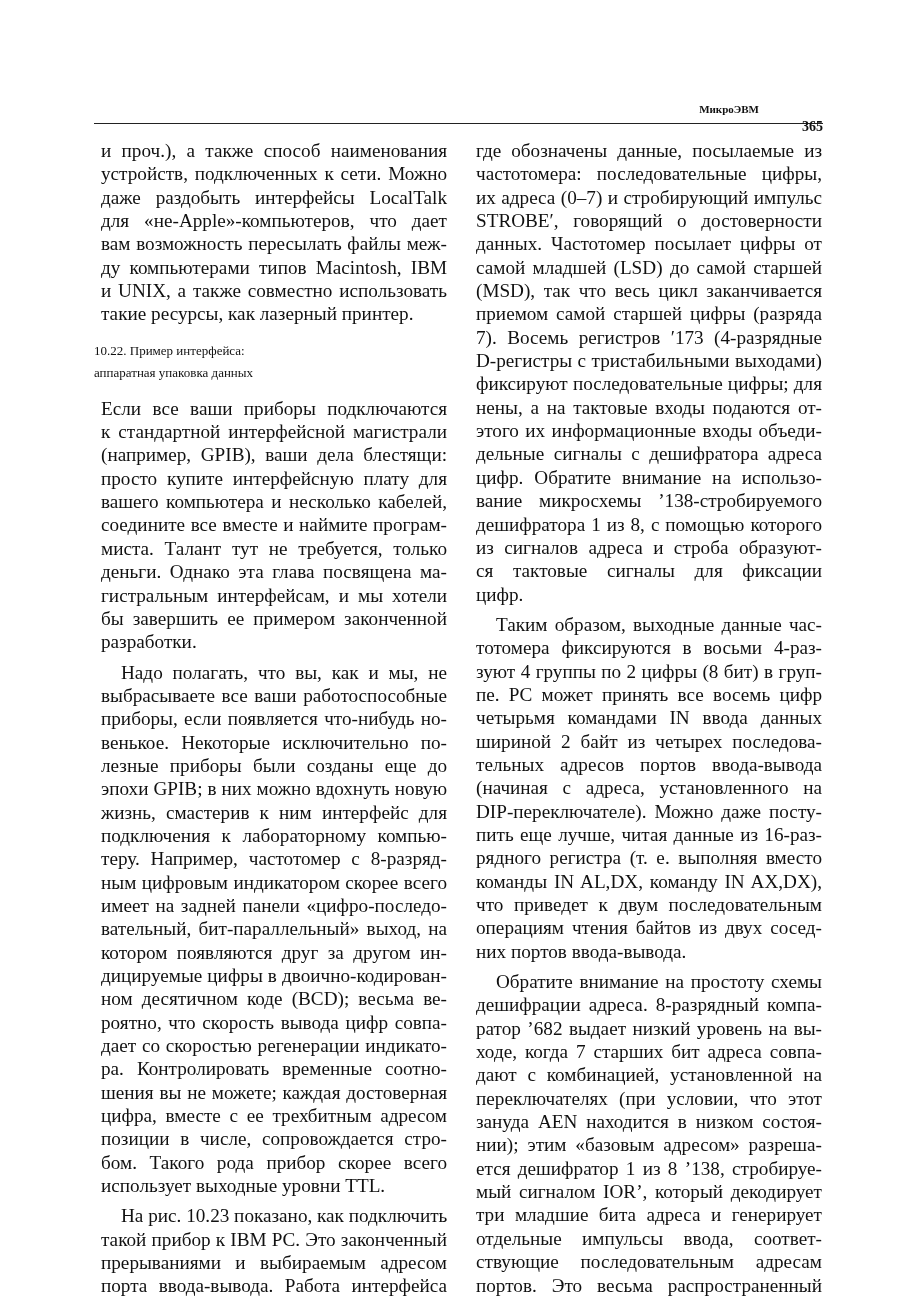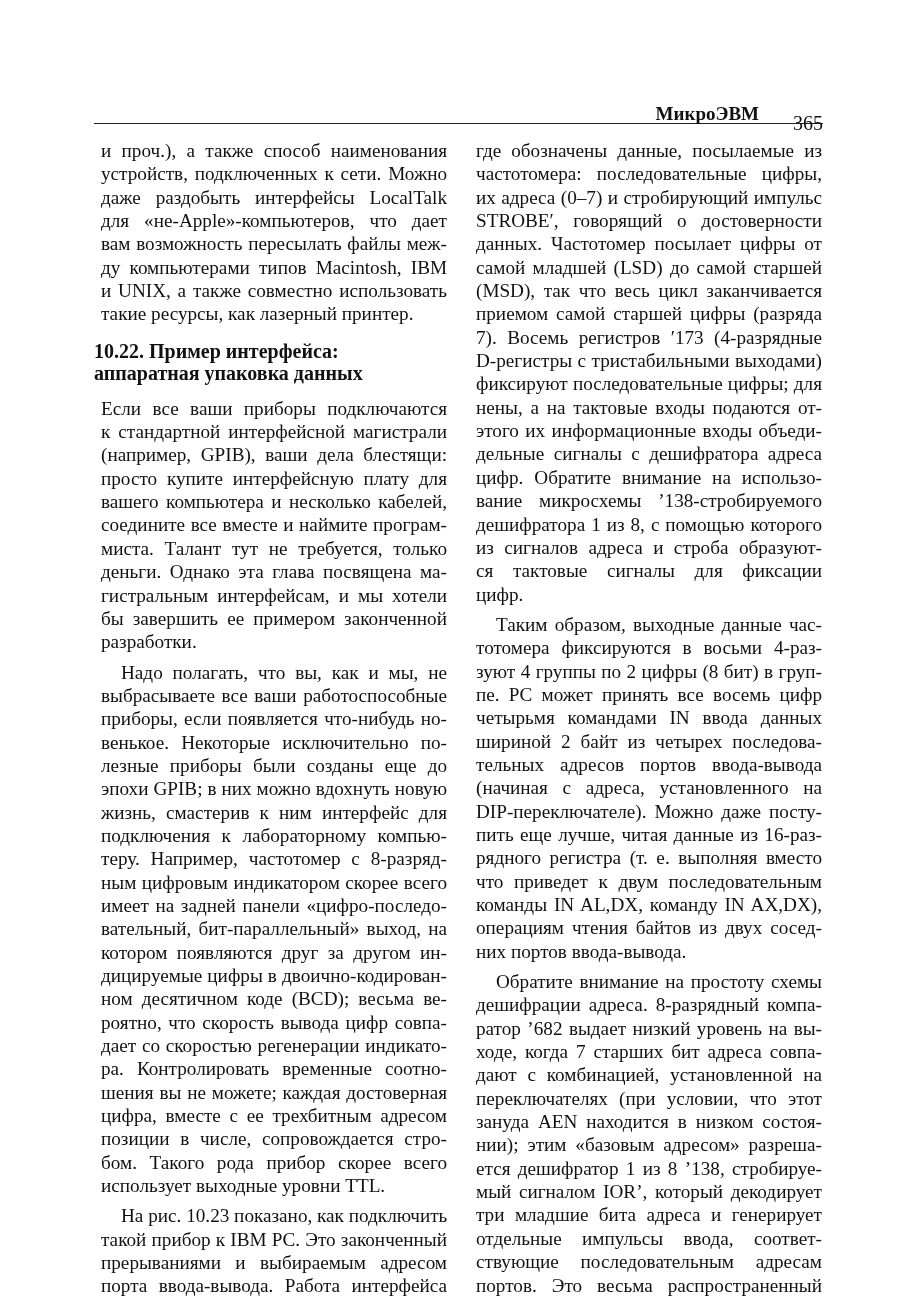--- a/index.html
+++ b/index.html
@@ -1,29 +1,29 @@
 <!DOCTYPE html>
 <html><head>
   <meta charset="utf-8">
   <style>
     html, body { margin: 0; padding: 0; background: #ffffff; }
     body { width: 913px; height: 1300px; position: relative; overflow: hidden;
            font-family: "Liberation Serif", "DejaVu Serif", serif; color: #111; }
     .header { position: absolute; left: 94px; top: 103px; width: 729px; height: 20px;
               border-bottom: 1.5px solid #222; }
-    .running-title { position: absolute; right: 64px; top: 0; font-weight: bold; font-size: 19px; }
-    .page-number { position: absolute; right: 0; top: 9px; font-weight: normal; font-size: 20px; }
+    .running-title { position: absolute; right: 64px; top: 0; font-weight: bold; font-size: 11px; }
+    .page-number { position: absolute; right: 0; top: 16px; font-weight: bold; font-size: 14px; }
     .col { position: absolute; top: 139px; width: 353px; font-size: 19.2px; line-height: 23.35px; }
     .col.left { left: 94px; }
     .col.right { left: 469px; }
     .line { display: block; white-space: nowrap; text-align: justify; text-align-last: justify; height: 23.35px; }
     .line.last { text-align-last: left; }
     .line.indent { padding-left: 20px; }
     .para { margin: 0 0 7px 7px; }
-    .heading { font-weight: bold; font-size: 20px; line-height: 22px; margin: 14px 0 13px 0; }
+    .heading { font-weight: normal; font-size: 13px; line-height: 22px; margin: 14px 0 13px 0; }
     .heading .line { text-align-last: left; height: 22px; }
   </style>
 </head>
 <body>
 
 <div class="header">
   <span class="running-title">МикроЭВМ</span>
   <span class="page-number">365</span>
 </div>
 
@@ -116,22 +116,22 @@
       <span class="line">тотомера фиксируются в восьми 4-раз-</span>
       <span class="line">зуют 4 группы по 2 цифры (8 бит) в груп-</span>
       <span class="line">пе. PC может принять все восемь цифр</span>
       <span class="line">четырьмя командами IN ввода данных</span>
       <span class="line">шириной 2 байт из четырех последова-</span>
       <span class="line">тельных адресов портов ввода-вывода</span>
       <span class="line">(начиная с адреса, установленного на</span>
       <span class="line">DIP-переключателе). Можно даже посту-</span>
       <span class="line">пить еще лучше, читая данные из 16-раз-</span>
       <span class="line">рядного регистра (т. е. выполняя вместо</span>
+      <span class="line">команды IN AL,DX, команду IN AX,DX),</span>
       <span class="line">что приведет к двум последовательным</span>
-      <span class="line">команды IN AL,DX, команду IN AX,DX),</span>
       <span class="line">операциям чтения байтов из двух сосед-</span>
       <span class="line last">них портов ввода-вывода.</span>
     </div>
   <div class="para">
       <span class="line indent">Обратите внимание на простоту схемы</span>
       <span class="line">дешифрации адреса. 8-разрядный компа-</span>
       <span class="line">ратор ’682 выдает низкий уровень на вы-</span>
       <span class="line">ходе, когда 7 старших бит адреса совпа-</span>
       <span class="line">дают с комбинацией, установленной на</span>
       <span class="line">переключателях (при условии, что этот</span>

